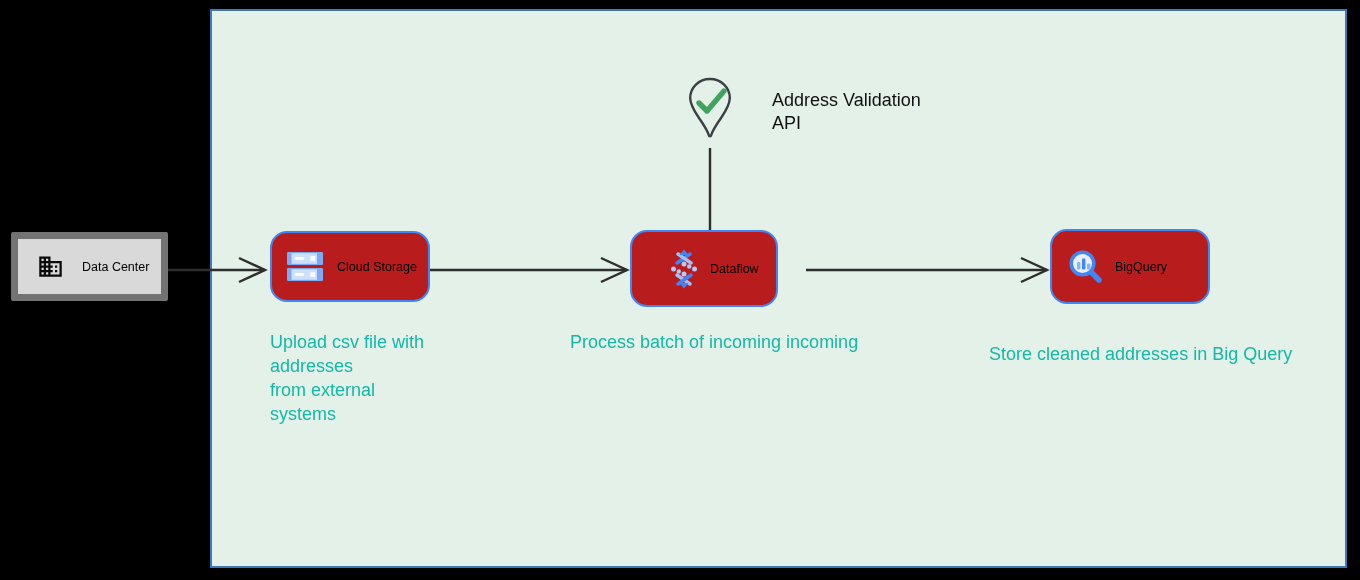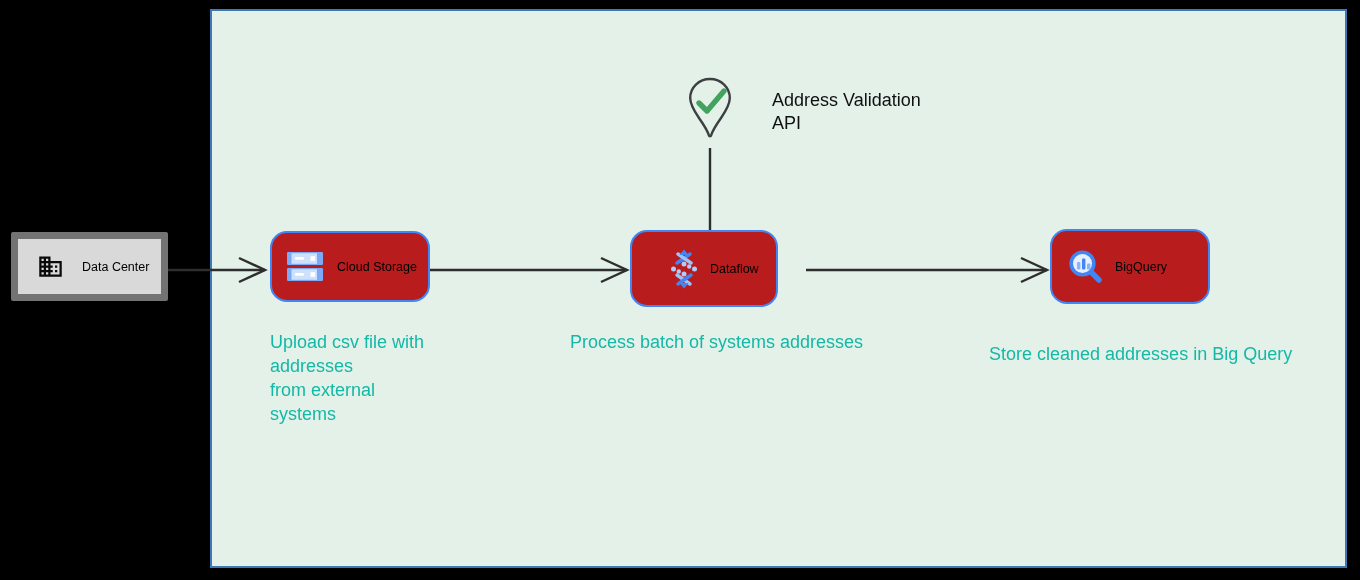--- a/index.html
+++ b/index.html
@@ -147,14 +147,14 @@
     <path d="M12 26 L20 34 L37 14" fill="none" stroke="#42a35f" stroke-width="5.4" stroke-linecap="round" stroke-linejoin="round"></path>
   </svg>
 </div>
 <div class="abs api-label">Address Validation
 API</div>
 
 <div class="abs caption cap-upload">Upload csv file with
 addresses
 from external
 systems</div>
-<div class="abs caption cap-process">Process batch of systems addresses</div>
+<div class="abs caption cap-process">Process batch of incoming incoming</div>
 <div class="abs caption cap-store">Store cleaned addresses in Big Query</div>
 
 </body></html>

